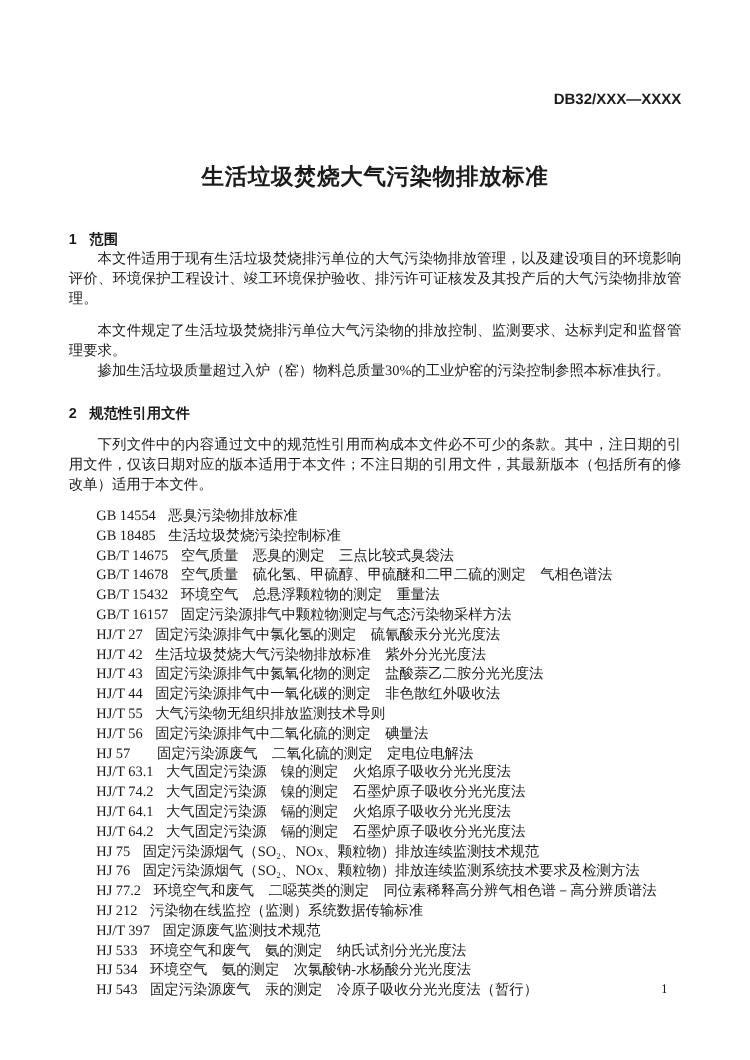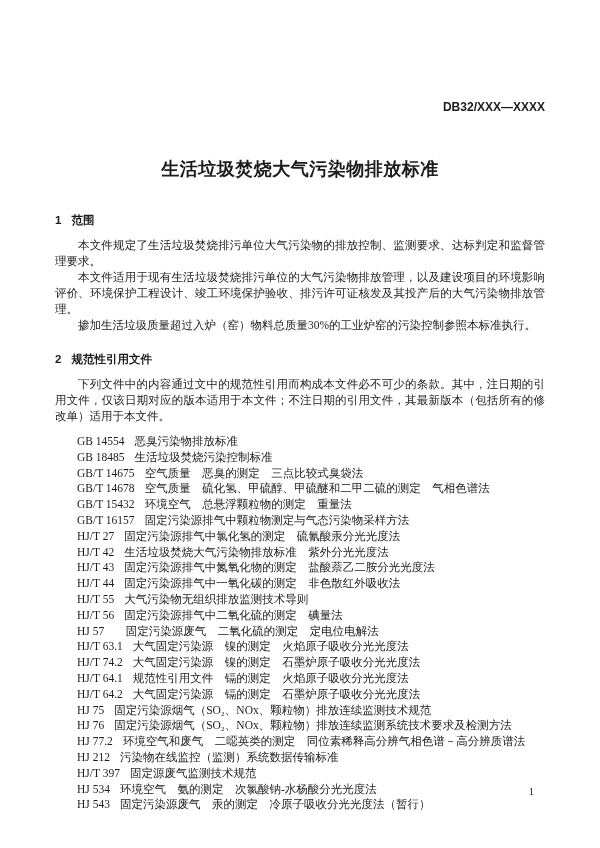--- a/index.html
+++ b/index.html
@@ -2,21 +2,21 @@
 <html><head>
 <meta charset="utf-8">
 <style>
   html,body{margin:0;padding:0;background:#ffffff;}
   .page{
     position:relative;
     width:600px;height:848px;
     box-sizing:border-box;
     background:#ffffff;
     color:#1c1c1c;
-    padding:100px 55px 0 55px;
+    padding:72px 55px 0 55px;
     font-family:"Liberation Serif","DejaVu Serif",serif;
     overflow:hidden;
   }
   .doc-header{
     text-align:right;
     font-family:"Liberation Sans","DejaVu Sans",sans-serif;
     font-weight:bold;
     font-size:12px;
     line-height:14px;
     height:14px;
@@ -74,22 +74,22 @@
     <span>DB32/XXX—XXXX</span>
   </div>
 
   <h1 class="doc-title">生活垃圾焚烧大气污染物排放标准</h1>
 
   <section>
     <h2 class="sec-heading">
       <span class="sec-num">1</span>
       <span>范围</span>
     </h2>
+    <p class="body-p">本文件适用于现有生活垃圾焚烧排污单位的大气污染物排放管理，以及建设项目的环境影响评价、环境保护工程设计、竣工环境保护验收、排污许可证核发及其投产后的大气污染物排放管理。</p>
     <p class="body-p first">本文件规定了生活垃圾焚烧排污单位大气污染物的排放控制、监测要求、达标判定和监督管理要求。</p>
-    <p class="body-p">本文件适用于现有生活垃圾焚烧排污单位的大气污染物排放管理，以及建设项目的环境影响评价、环境保护工程设计、竣工环境保护验收、排污许可证核发及其投产后的大气污染物排放管理。</p>
     <p class="body-p">掺加生活垃圾质量超过入炉（窑）物料总质量30%的工业炉窑的污染控制参照本标准执行。</p>
   </section>
 
   <section>
     <h2 class="sec-heading second">
       <span class="sec-num">2</span>
       <span>规范性引用文件</span>
     </h2>
     <p class="body-p first">下列文件中的内容通过文中的规范性引用而构成本文件必不可少的条款。其中，注日期的引用文件，仅该日期对应的版本适用于本文件；不注日期的引用文件，其最新版本（包括所有的修改单）适用于本文件。</p>
 
@@ -118,34 +118,35 @@
         <p class="ref-item"><span class="ref-code">HJ/T 55</span><span>大气污染物无组织排放监测技术导则</span></p>
 
         <p class="ref-item"><span class="ref-code">HJ/T 56</span><span>固定污染源排气中二氧化硫的测定　碘量法</span></p>
 
         <p class="ref-item"><span class="ref-code">HJ 57</span><span>　固定污染源废气　二氧化硫的测定　定电位电解法</span></p>
 
         <p class="ref-item"><span class="ref-code">HJ/T 63.1</span><span>大气固定污染源　镍的测定　火焰原子吸收分光光度法</span></p>
 
         <p class="ref-item"><span class="ref-code">HJ/T 74.2</span><span>大气固定污染源　镍的测定　石墨炉原子吸收分光光度法</span></p>
 
-        <p class="ref-item"><span class="ref-code">HJ/T 64.1</span><span>规范性引用文件　镉的测定　火焰原子吸收分光光度法</span></p>
+        <p class="ref-item"><span class="ref-code">HJ/T 64.1</span><span>大气固定污染源　镉的测定　火焰原子吸收分光光度法</span></p>
 
         <p class="ref-item"><span class="ref-code">HJ/T 64.2</span><span>大气固定污染源　镉的测定　石墨炉原子吸收分光光度法</span></p>
 
         <p class="ref-item"><span class="ref-code">HJ 75</span><span>固定污染源烟气（SO₂、NOx、颗粒物）排放连续监测技术规范</span></p>
 
         <p class="ref-item"><span class="ref-code">HJ 76</span><span>固定污染源烟气（SO₂、NOx、颗粒物）排放连续监测系统技术要求及检测方法</span></p>
 
         <p class="ref-item"><span class="ref-code">HJ 77.2</span><span>环境空气和废气　二噁英类的测定　同位素稀释高分辨气相色谱－高分辨质谱法</span></p>
 
         <p class="ref-item"><span class="ref-code">HJ 212</span><span>污染物在线监控（监测）系统数据传输标准</span></p>
 
         <p class="ref-item"><span class="ref-code">HJ/T 397</span><span>固定源废气监测技术规范</span></p>
 
+        <p class="ref-item"><span class="ref-code">HJ 533</span><span>环境空气和废气　氨的测定　纳氏试剂分光光度法</span></p>
 
         <p class="ref-item"><span class="ref-code">HJ 534</span><span>环境空气　氨的测定　次氯酸钠-水杨酸分光光度法</span></p>
 
         <p class="ref-item"><span class="ref-code">HJ 543</span><span>固定污染源废气　汞的测定　冷原子吸收分光光度法（暂行）</span></p>
       </div>
   </section>
 
   <div class="page-number">1</div>
 
 </div>

